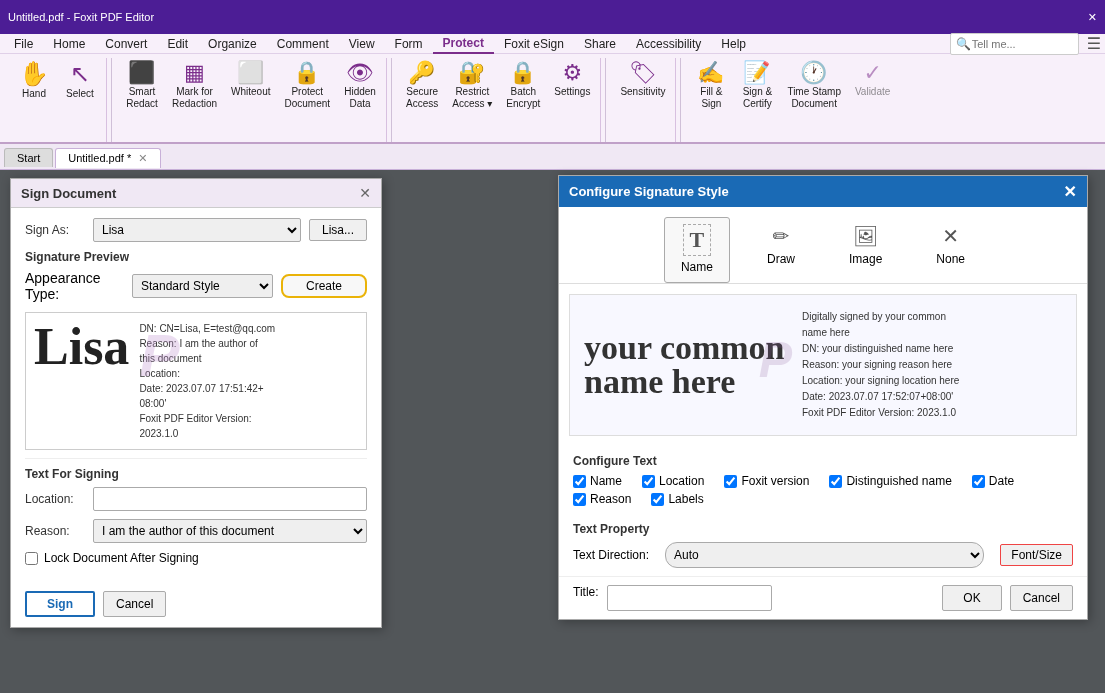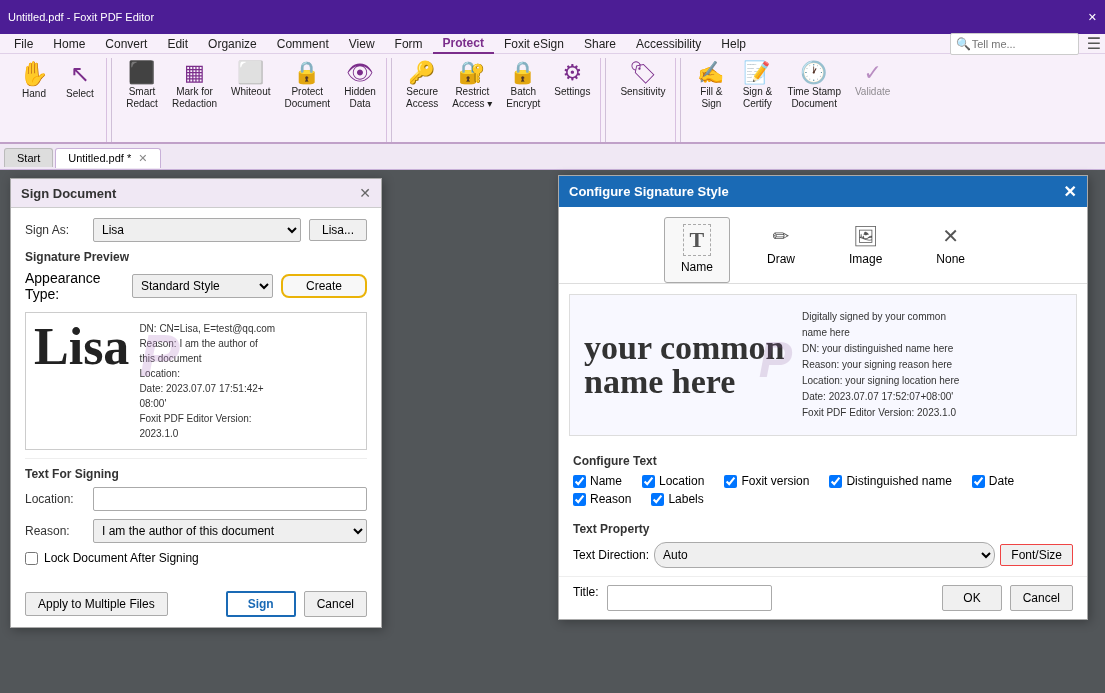--- a/index.html
+++ b/index.html
@@ -65,21 +65,21 @@
     .config-tab { display: flex; flex-direction: column; align-items: center; padding: 6px 16px 8px; cursor: pointer; border: 1px solid transparent; border-radius: 3px; font-size: 12px; gap: 4px; }
     .config-tab.active { border: 1px solid #aaa; background: #f8f8f8; }
     .config-tab-icon { font-size: 20px; color: #555; }
     .sig-preview-config { margin: 10px; border: 1px solid #ddd; padding: 14px; background: #f8f8ff; display: flex; gap: 10px; align-items: center; min-height: 90px; }
     .sig-preview-name { font-family: 'Times New Roman', serif; font-size: 38px; font-weight: bold; color: #333; line-height: 1; flex: 1; }
     .sig-preview-details { font-size: 10px; color: #333; line-height: 1.6; flex: 1.5; }
     .config-section { padding: 8px 14px; }
     .config-section-title { font-size: 12px; font-weight: bold; color: #333; margin-bottom: 6px; }
     .config-checkboxes { display: flex; flex-wrap: wrap; gap: 4px 20px; }
     .config-check-item { display: flex; align-items: center; gap: 4px; font-size: 12px; }
-    .config-section-row { display: flex; align-items: center; gap: 5px; }
+    .config-section-row { display: flex; align-items: center; gap: 16px; }
     .config-select { height: 26px; border: 1px solid #aaa; border-radius: 12px; padding: 0 4px; font-size: 12px; flex: 1; }
     .btn-font-size { padding: 3px 10px; border: 1px solid #ef4444; background: #f0f0f0; cursor: pointer; font-size: 12px; border-radius: 2px; }
     .config-logo-row { display: flex; align-items: center; gap: 10px; }
     .btn-browse { padding: 4px 16px; border: 2px solid #c87820; background: #f8f8f8; cursor: pointer; font-size: 12px; border-radius: 2px; }
     .config-title-row { display: flex; gap: 8px; padding: 8px 14px; border-top: 1px solid #eee; }
     .config-title-input { flex: 1; height: 26px; border: 1px solid #aaa; border-radius: 2px; padding: 0 4px; font-size: 12px; max-width: 200px; }
     .btn-ok { padding: 4px 20px; border: 1px solid #aaa; background: #f0f0f0; cursor: pointer; font-size: 12px; border-radius: 2px; }
 
     .sep { width: 1px; background: #d0c0d8; margin: 0 4px; align-self: stretch; }
     .search-box { display: flex; align-items: center; border: 1px solid #ccc; background: white; padding: 2px 6px; border-radius: 2px; margin-left: auto; height: 22px; }
@@ -282,21 +282,20 @@
           </select>
         </div>
       </div>
 
       <div class="lock-row">
         <input type="checkbox" style="">
         <span>Lock Document After Signing</span>
       </div>
     </div>
     <div class="dialog-footer">
-      <button class="btn-apply">Apply to Multiple Files</button>
       <div style="display:flex;gap:8px;">
         <button class="btn-sign">Sign</button>
         <button class="btn-cancel">Cancel</button>
       </div>
     </div>
   </div>
 
   <div class="config-dialog">
     <div class="config-titlebar">
       <span class="config-titlebar-text">Configure Signature Style</span>

